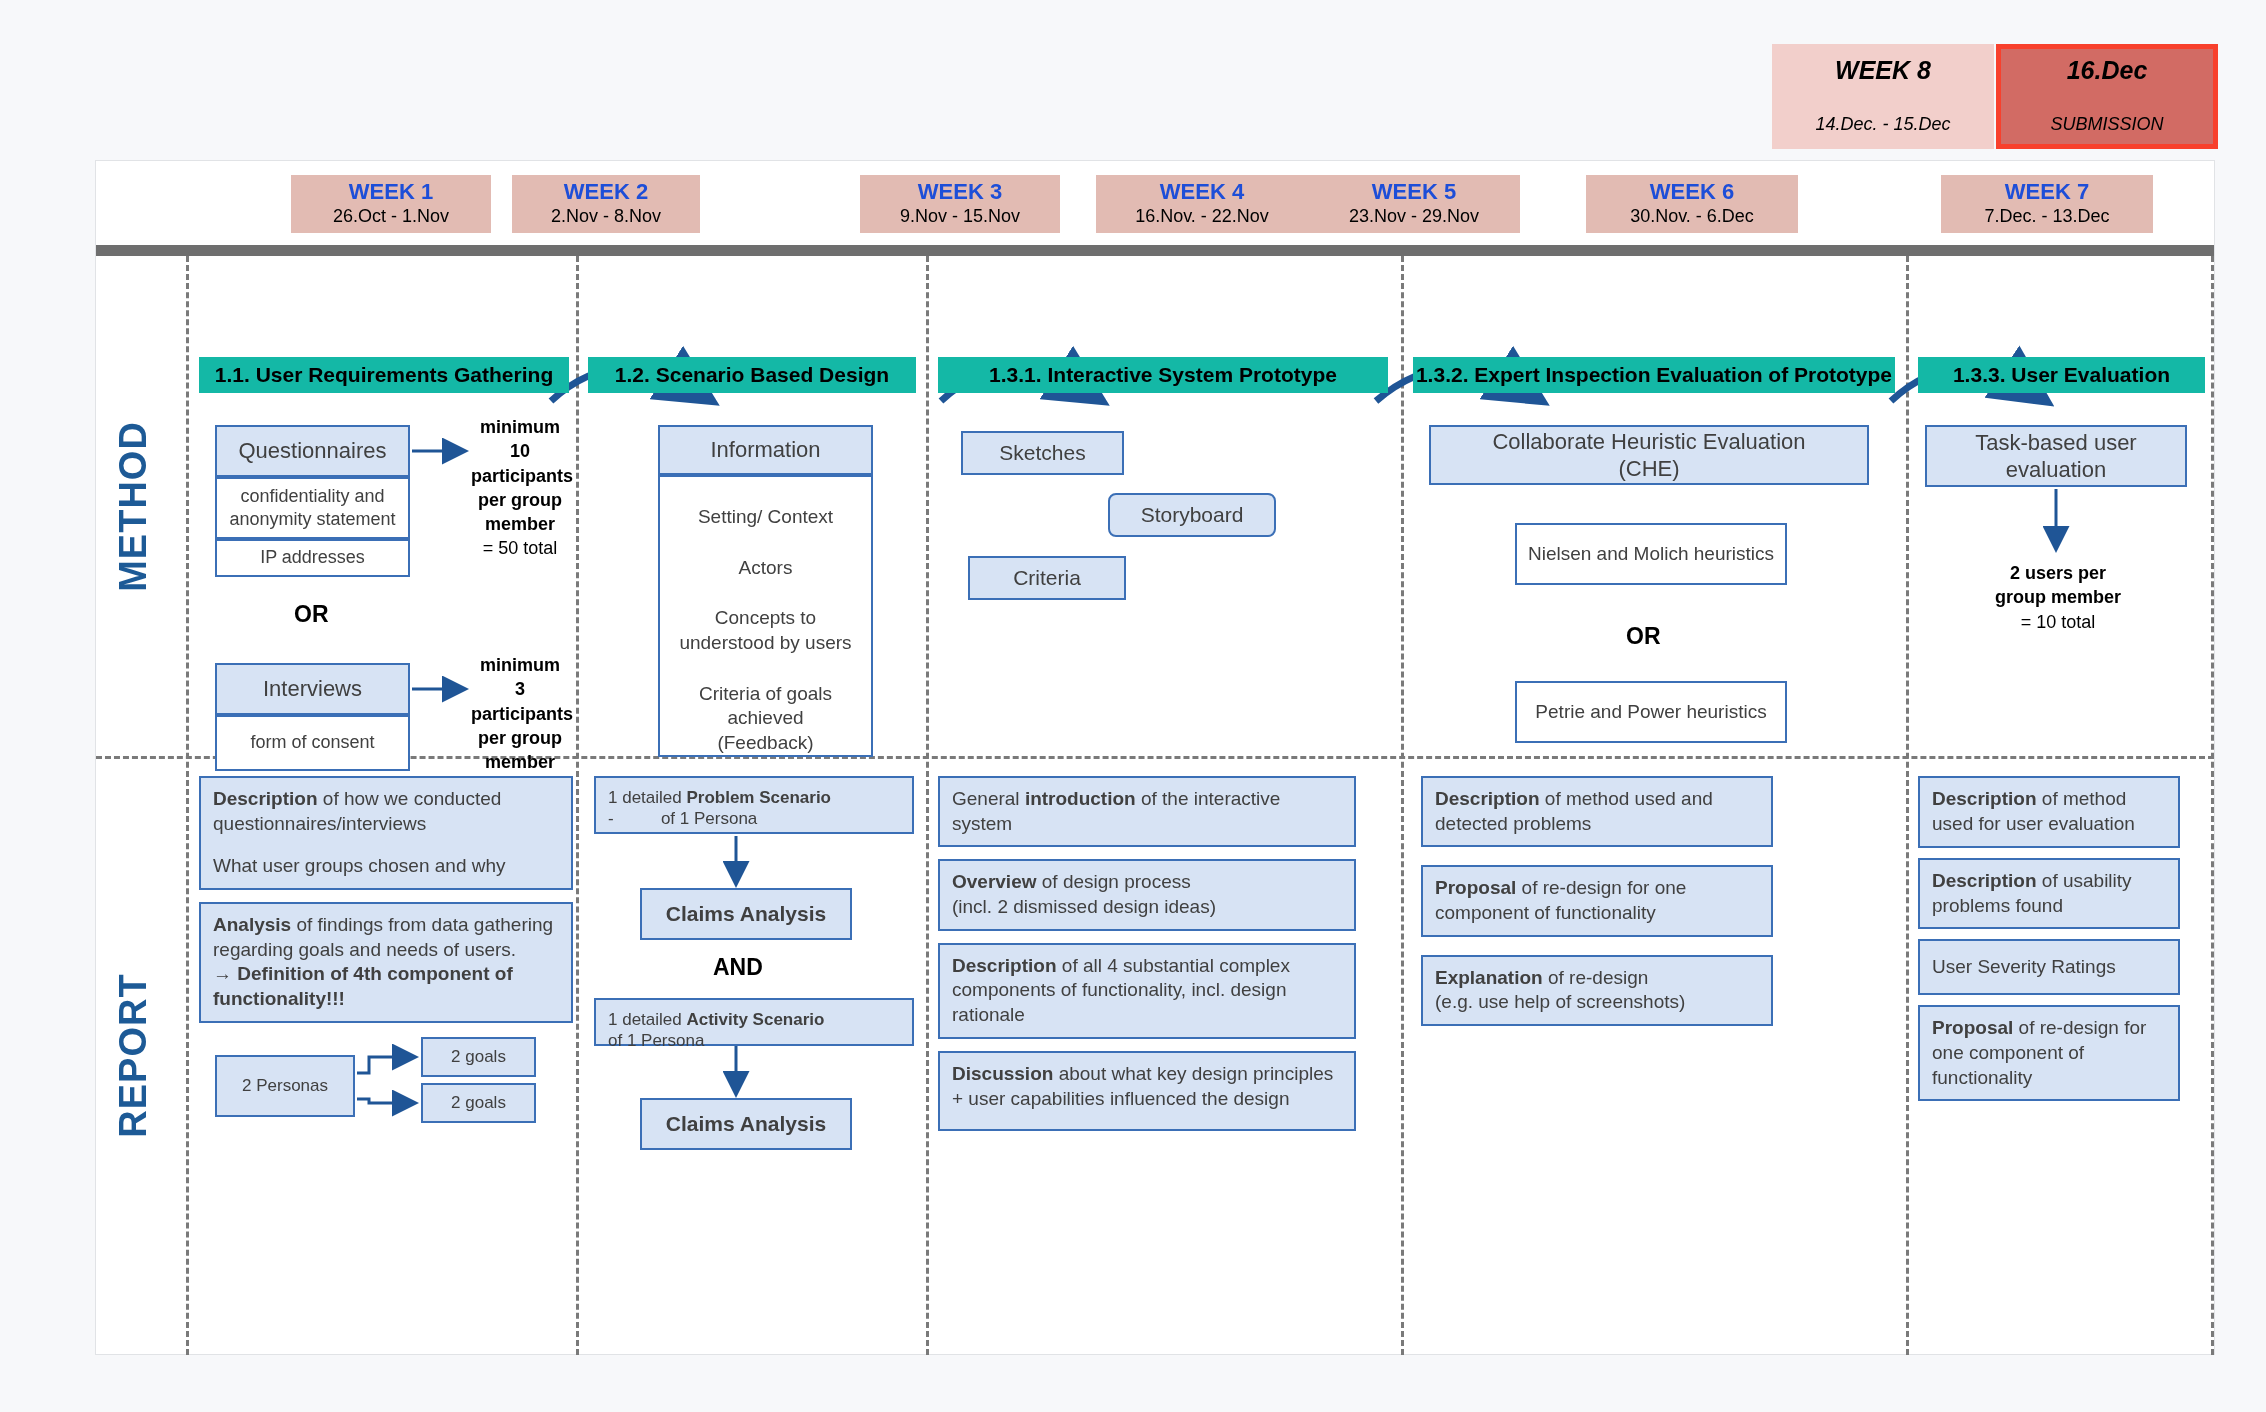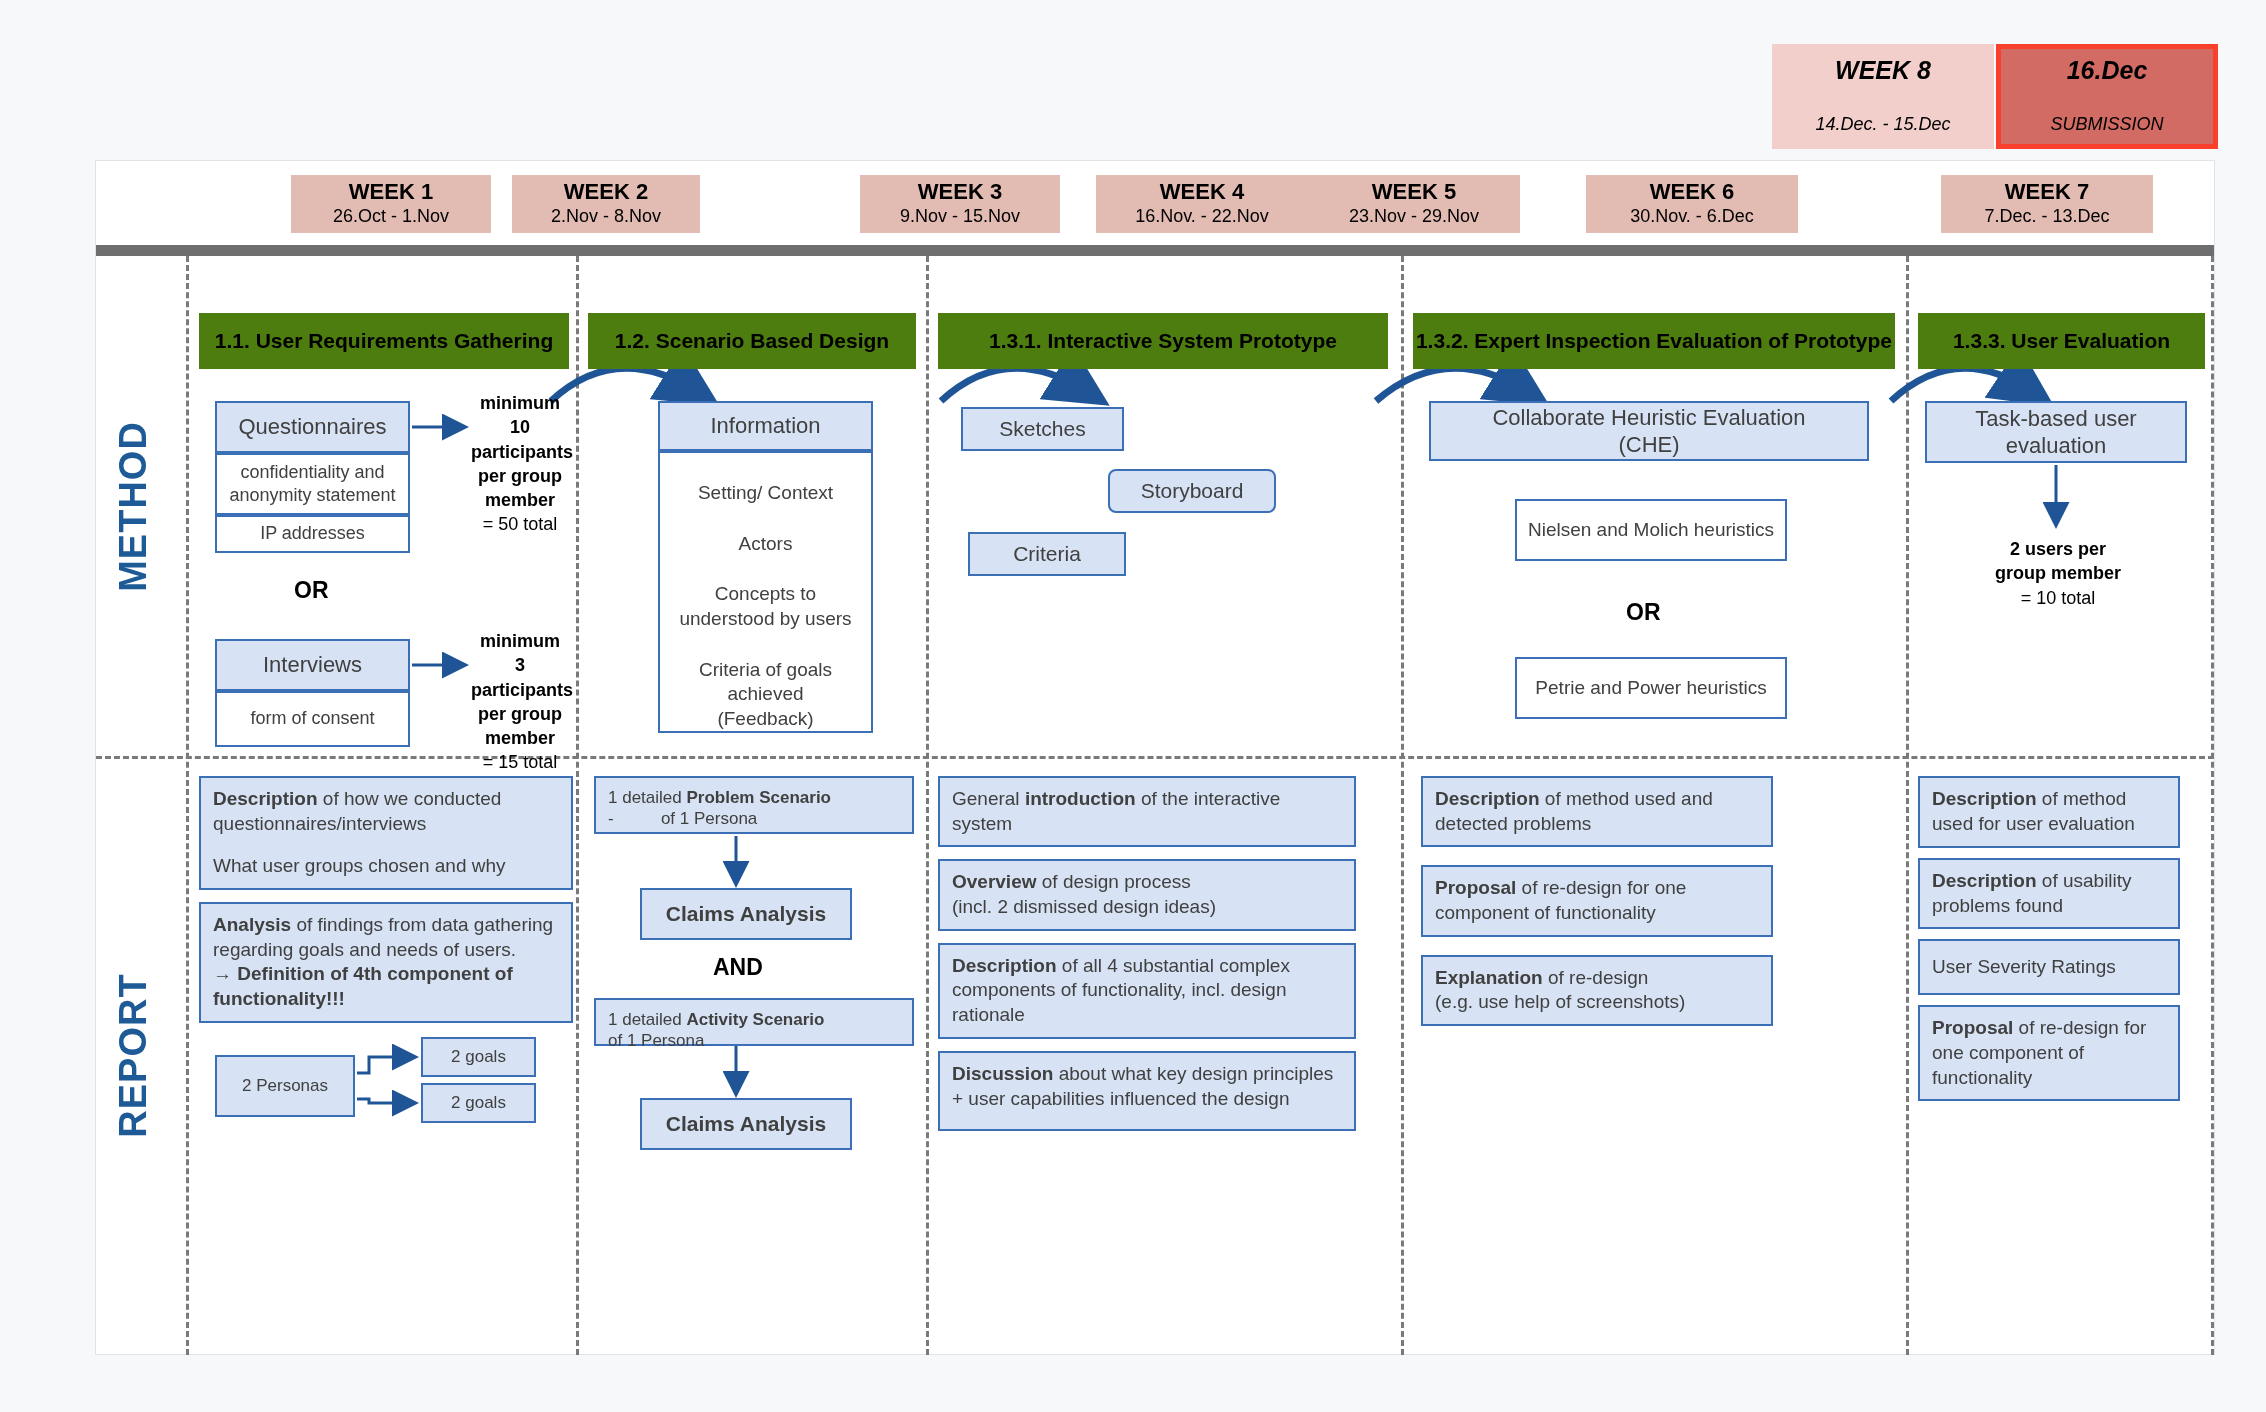--- a/index.html
+++ b/index.html
@@ -30,21 +30,21 @@
     background:#ffffff;border:1px solid #e1e3e6;box-sizing:border-box;
   }
 
   
   #weeks{position:relative;height:76px;}
   .wk{
     position:absolute;top:14px;height:58px;box-sizing:border-box;
     background:#e2bbb3;
     display:flex;flex-direction:column;align-items:center;justify-content:center;
   }
-  .wk .wt{font-size:22px;font-weight:bold;color:#000000;line-height:1.1;}
+  .wk .wt{font-size:22px;font-weight:bold;color:#1d4ed8;line-height:1.1;}
   .wk .wd{font-size:18px;color:#000;line-height:1.25;margin-top:1px;}
 
   #greybar{position:absolute;left:0;top:84px;width:100%;height:11px;background:#6e6e6e;}
 
   
   #grid{position:absolute;left:0;top:95px;width:100%;height:1099px;}
 
   .vdiv{position:absolute;top:0;bottom:0;width:0;border-left:3px dashed #7a7a7a;}
   #hdiv{position:absolute;left:0;right:0;top:0;border-top:3px dashed #7a7a7a;}
 
@@ -53,23 +53,23 @@
     display:flex;align-items:center;justify-content:center;
     font-size:38px;font-weight:bold;color:#1d5a96;letter-spacing:1px;
     transform-origin:center center;
   }
   .sidelabel span{transform:rotate(-90deg);white-space:nowrap;}
 
   
   .col{position:absolute;box-sizing:border-box;}
 
   .colhead{
-    height:56px;background:#4d7c0f;
+    height:36px;background:#14b8a6;
     display:flex;align-items:center;justify-content:center;
-    font-size:21px;font-weight:bold;color:#000;text-align:center;
+    font-size:21px;font-weight:bold;color:#000;text-align:center;margin-top:44px;
   }
 
   
   .bx{box-sizing:border-box;border:2px solid #3b6fb6;background:#d7e3f4;color:#404040;}
   .bx-white{background:#ffffff;}
   .bx-c{display:flex;align-items:center;justify-content:center;text-align:center;}
 
   .t20{font-size:17px;line-height:1.25;}
   .t19{font-size:19px;line-height:1.3;}
   .t18{font-size:18px;line-height:1.3;}

